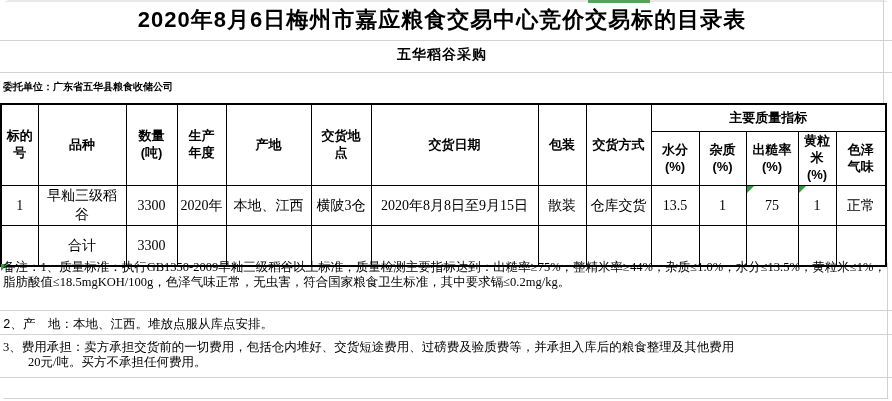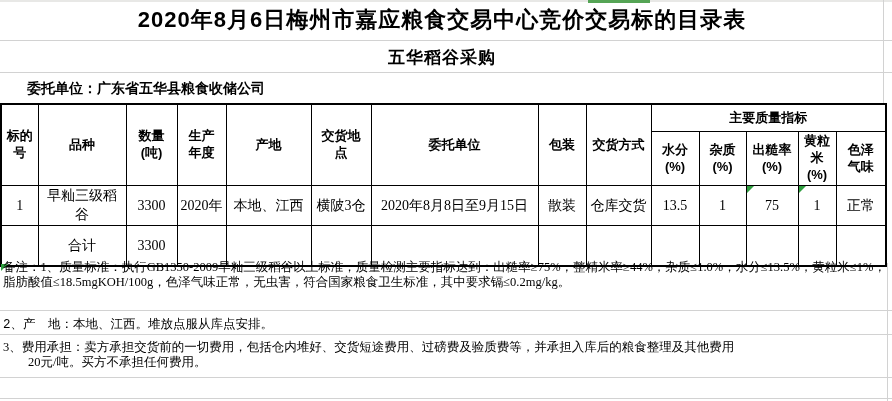--- a/index.html
+++ b/index.html
@@ -1,36 +1,36 @@
 <!DOCTYPE html>
 <html><head>
 <meta charset="utf-8">
 <style>
   html,body{margin:0;padding:0;background:#fff;}
   #screen{
     position:relative;width:892px;height:401px;background:#ffffff;
     font-family:"Liberation Sans","DejaVu Sans",sans-serif;
-    color:#000;overflow:hidden;
+    color:#000;overflow:hidden;border-radius:10px;
   }
   
   .gl-h{position:absolute;height:1px;background:#d2d2d2;left:0;width:892px;}
   .gl-v{position:absolute;width:1px;background:#d2d2d2;}
   .topstrip{position:absolute;top:0;left:0;width:892px;height:2px;background:#e8e8e6;}
   .topgreen{position:absolute;top:0;height:3px;background:#55a455;}
   
   .title{
     position:absolute;top:5px;left:0;width:884px;text-align:center;
     font-size:22px;font-weight:bold;letter-spacing:1px;white-space:nowrap;
   }
   .subtitle{
     position:absolute;top:46px;left:0;width:884px;text-align:center;
-    font-size:17px;font-weight:bold;letter-spacing:1px;
+    font-size:14px;font-weight:bold;letter-spacing:1px;
   }
   .client{
-    position:absolute;top:80px;left:3px;font-size:14px;font-weight:bold;margin-left:24px;
+    position:absolute;top:80px;left:3px;font-size:10px;font-weight:bold;
   }
   
   table.main{
     position:absolute;top:103px;left:0;
     border-collapse:collapse;table-layout:fixed;width:886px;
     border:2px solid #000;
   }
   table.main th,table.main td{
     border:1px solid #000;padding:0;margin:0;text-align:center;vertical-align:middle;
     overflow:hidden;position:relative;
@@ -108,21 +108,21 @@
       <th rowspan="2">标的
 号</th>
       <th rowspan="2">品种</th>
       <th rowspan="2">数量
 (吨)</th>
       <th rowspan="2">生产
 年度</th>
       <th rowspan="2">产地</th>
       <th rowspan="2">交货地
 点</th>
-      <th rowspan="2">委托单位</th>
+      <th rowspan="2">交货日期</th>
       <th rowspan="2">包装</th>
       <th rowspan="2">交货方式</th>
       <th colspan="5" class="group">主要质量指标</th>
     </tr>
     <tr class="h2">
       <th>水分
 (%)</th>
       <th>杂质
 (%)</th>
       <th>出糙率

